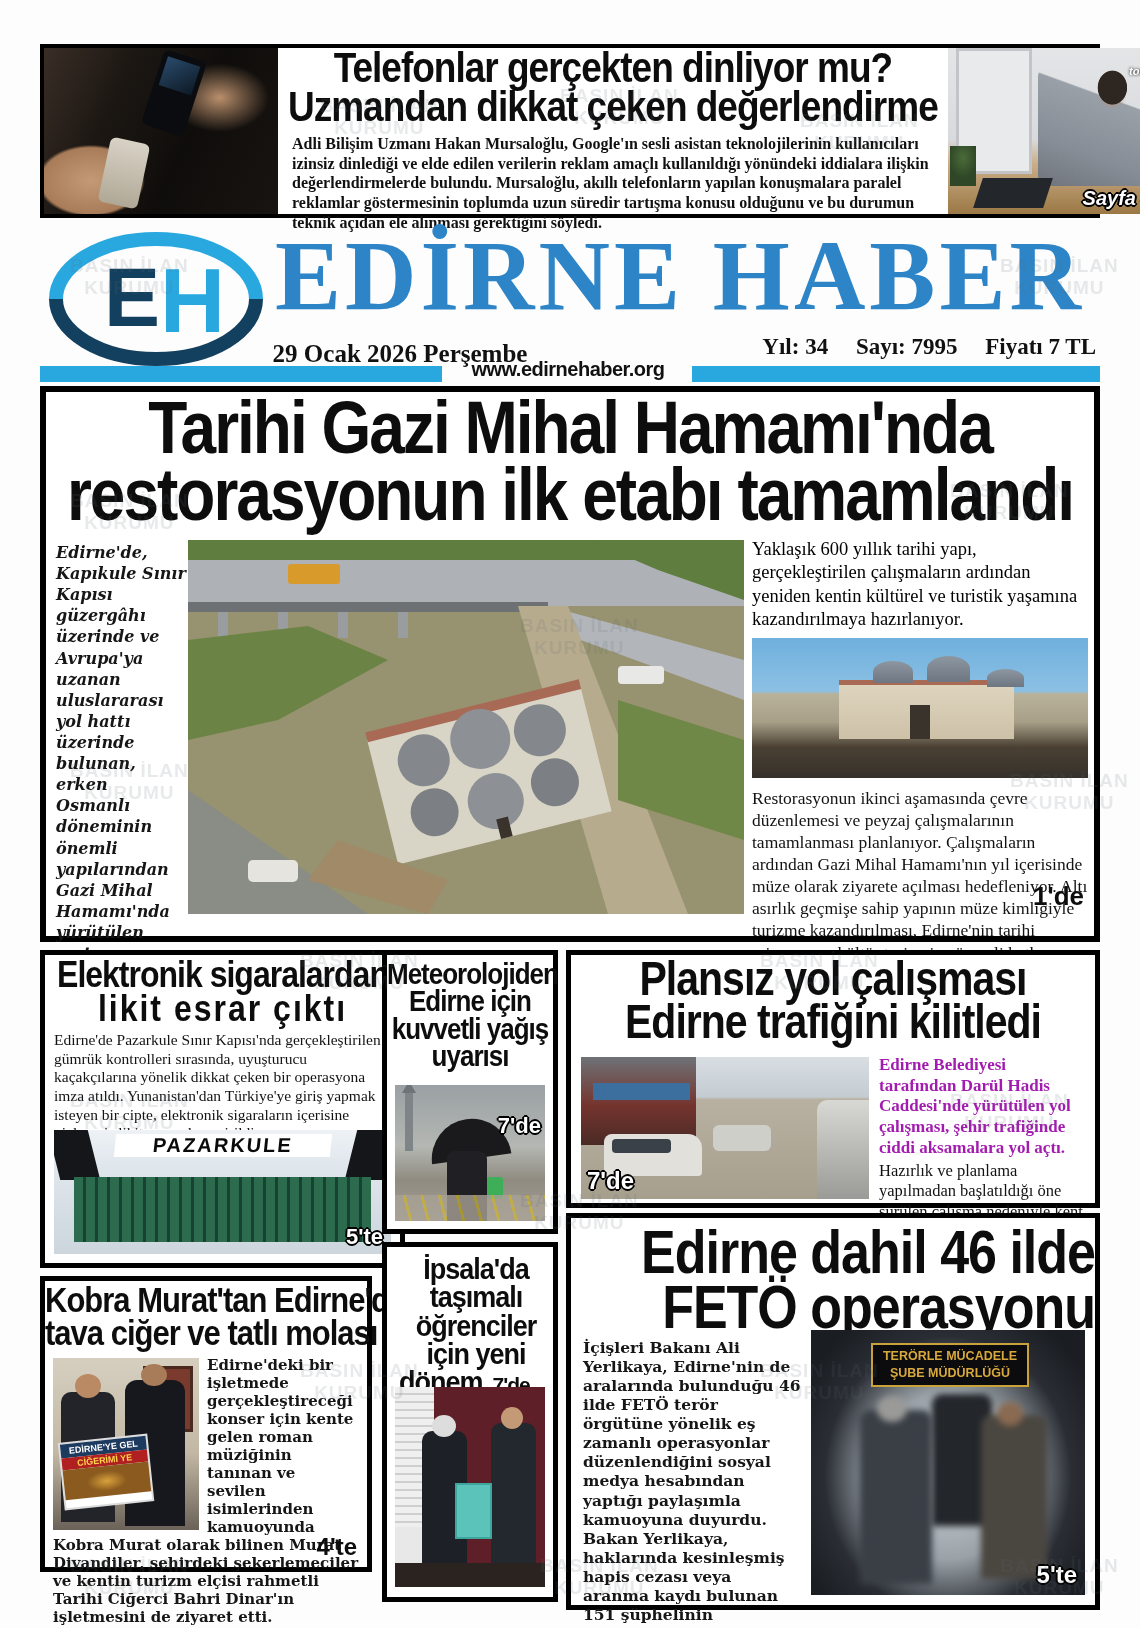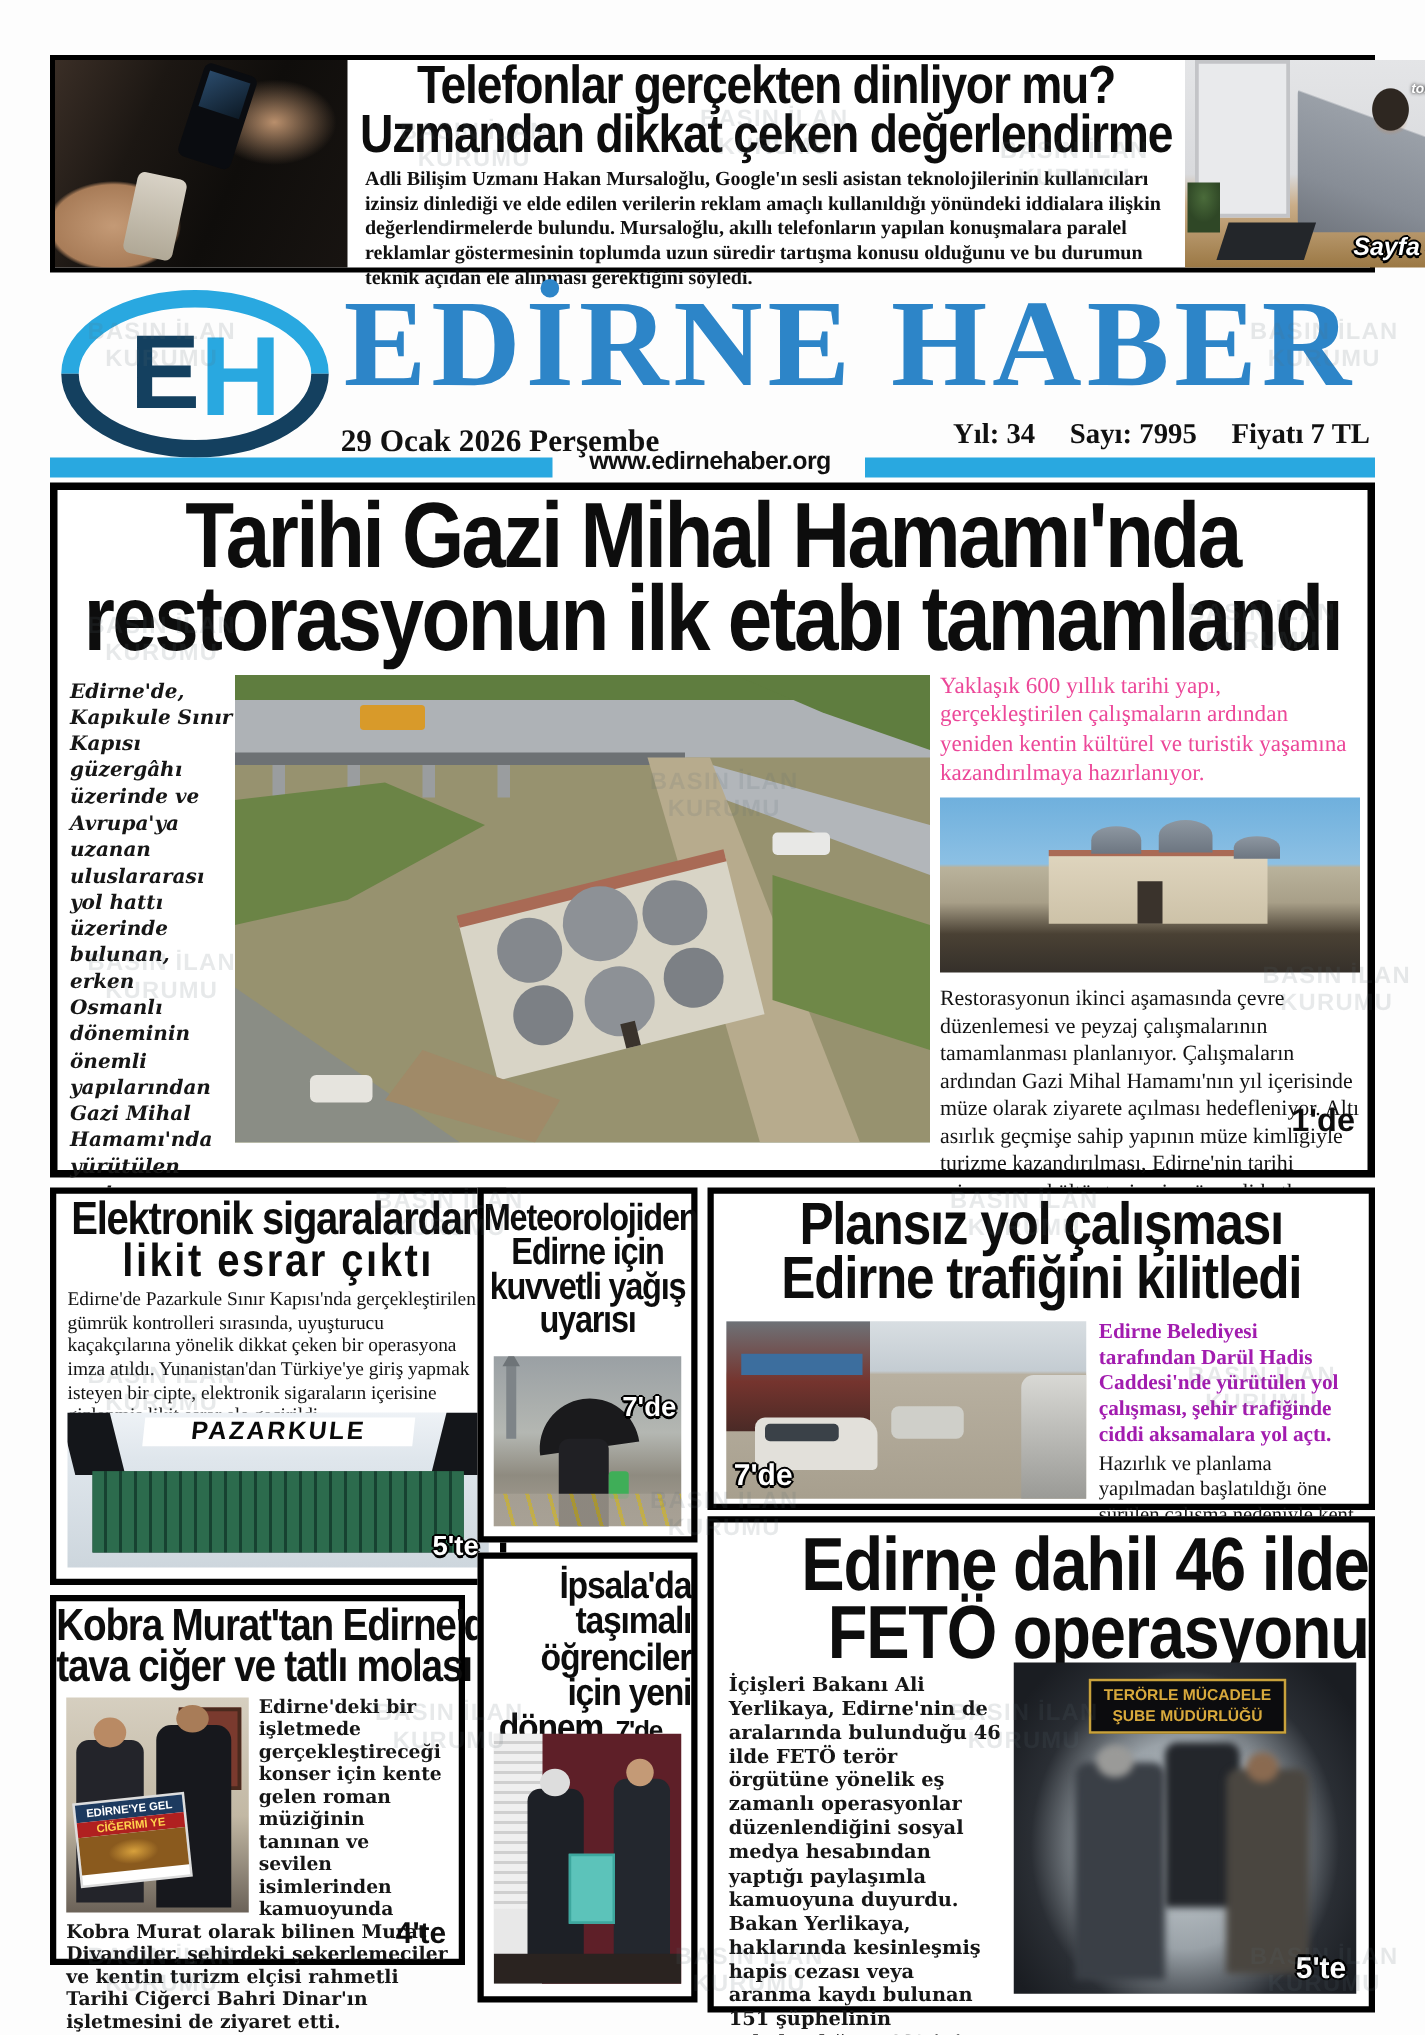--- a/index.html
+++ b/index.html
@@ -66,21 +66,21 @@
       font-weight:700;font-size:20px;color:#111;letter-spacing:-0.5px;}
 
   
   #main-box{left:40px;top:386px;width:1060px;height:556px;border-width:6px;}
   #main-hl{padding-top:4px;font-size:64px;letter-spacing:-2px;}
   #main-leftcol{position:absolute;left:10px;top:150px;width:130px;
       font-family:"DejaVu Serif",serif;font-weight:bold;font-style:italic;
       font-size:16px;line-height:1.32;color:#161616;}
   #main-photo{position:absolute;left:142px;top:148px;width:556px;height:374px;background:#8c9471;}
   #main-rightcol{position:absolute;left:706px;top:146px;width:336px;height:374px;}
-  #main-intro{font-size:18.5px;line-height:1.26;color:#ec4899;}
+  #main-intro{font-size:18.5px;line-height:1.26;color:#000000;}
   #main-photo2{margin-top:7px;width:100%;height:140px;}
   #main-body{font-size:17.5px;line-height:1.26;color:#131313;margin-top:9px;}
   #main-ref{position:absolute;right:4px;bottom:0px;font-size:26px;}
 
   
   #main-photo2{background:linear-gradient(180deg,#6fb0dd 0%,#8cc0e4 38%,#b9b29b 40%,#a89f88 60%,#4a4134 78%,#35302a 100%);}
   .hamam-bldg{position:absolute;left:26%;top:30%;width:52%;height:42%;background:linear-gradient(180deg,#a96a55 0%,#a96a55 8%,#ded4bd 9%,#cdc2a8 100%);}
   .hamam-door{position:absolute;left:47%;top:48%;width:6%;height:24%;background:#3a332c;}
   .dome{position:absolute;border-radius:50% 50% 0 0;background:linear-gradient(180deg,#8d97a1,#6d7681);}
 
@@ -123,21 +123,21 @@
   .minaret{position:absolute;left:10px;top:6px;width:8px;height:60px;background:#7e8488;}
   .minaret:before{content:"";position:absolute;left:-3px;top:-10px;border-left:7px solid transparent;border-right:7px solid transparent;border-bottom:12px solid #6e7478;}
   .umbrella{position:absolute;left:34px;top:34px;width:80px;height:40px;background:#1a1a1c;border-radius:80px 80px 0 0;transform:rotate(-8deg);}
   .walker{position:absolute;left:52px;top:66px;width:40px;height:76px;background:#202024;border-radius:8px 8px 0 0;}
   .greenbag{position:absolute;left:92px;top:92px;width:16px;height:22px;background:#3fae58;border-radius:3px;}
   .paving{position:absolute;left:0;right:0;bottom:0;height:26px;
       background:repeating-linear-gradient(75deg,#a8a195 0 14px,#c9b23a 14px 17px);opacity:.8;}
   #weather-ref{right:4px;top:28px;font-size:22px;}
 
   #box-ipsala{left:382px;top:1242px;width:176px;height:360px;}
-  #ipsala-hl{font-size:27px;text-align:right;padding:8px 0 0 12px;letter-spacing:-1px;}
+  #ipsala-hl{font-size:27px;text-align:center;padding:8px 0 0 12px;letter-spacing:-1px;}
   #ipsala-hl .ln{transform:scaleY(1.12);}
   #ipsala-lastline{display:flex;align-items:flex-end;gap:10px;}
   #ipsala-ref{font-size:21px;padding-bottom:1px;}
   #ipsala-photo{position:absolute;left:8px;right:8px;bottom:10px;height:200px;
       background:linear-gradient(90deg,#e8e8e8 0 26%,#5e1f28 26% 100%);}
   .blinds{position:absolute;left:0;top:0;width:26%;height:70%;
       background:repeating-linear-gradient(180deg,#efefef 0 6px,#cfcfcf 6px 8px);}
   .ips-fig-l{position:absolute;left:18%;top:22%;width:30%;height:70%;background:#1d2026;border-radius:10px 10px 0 0;}
   .ips-fig-l:before{content:"";position:absolute;left:22%;top:-16px;width:24px;height:22px;border-radius:50%;background:#ddd;}
   .ips-fig-r{position:absolute;right:6%;top:18%;width:30%;height:74%;background:#23272e;border-radius:10px 10px 0 0;}

